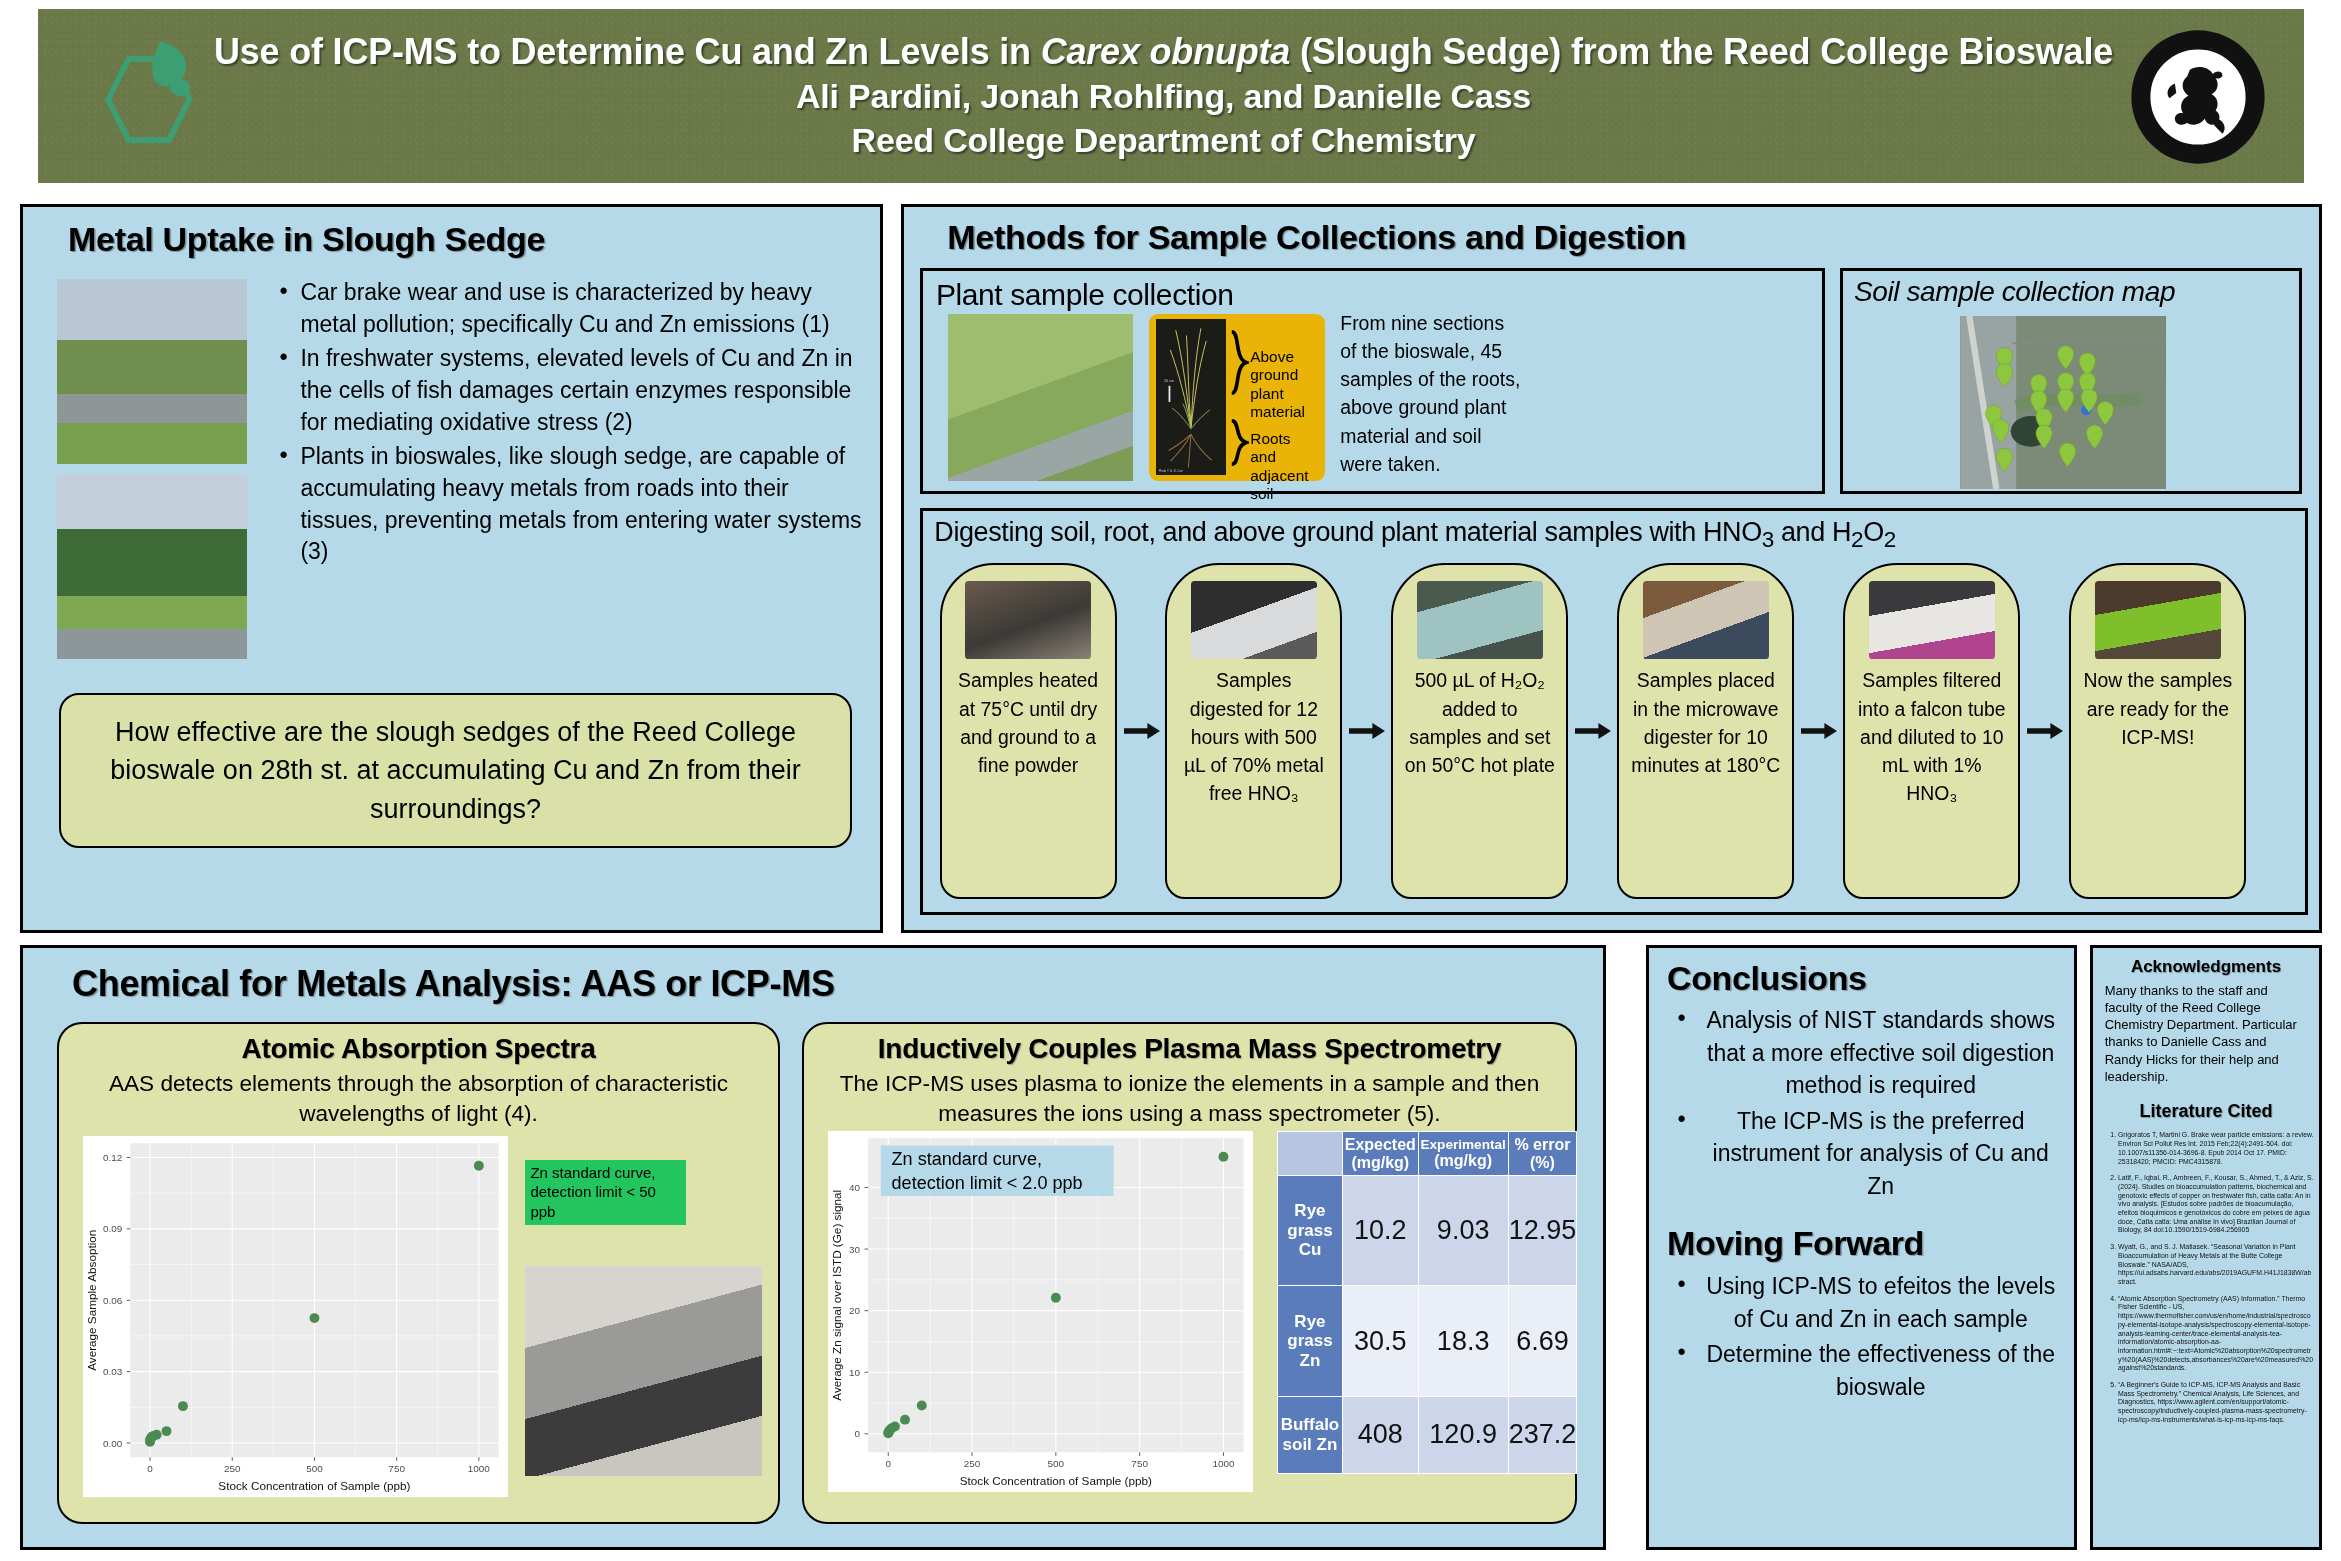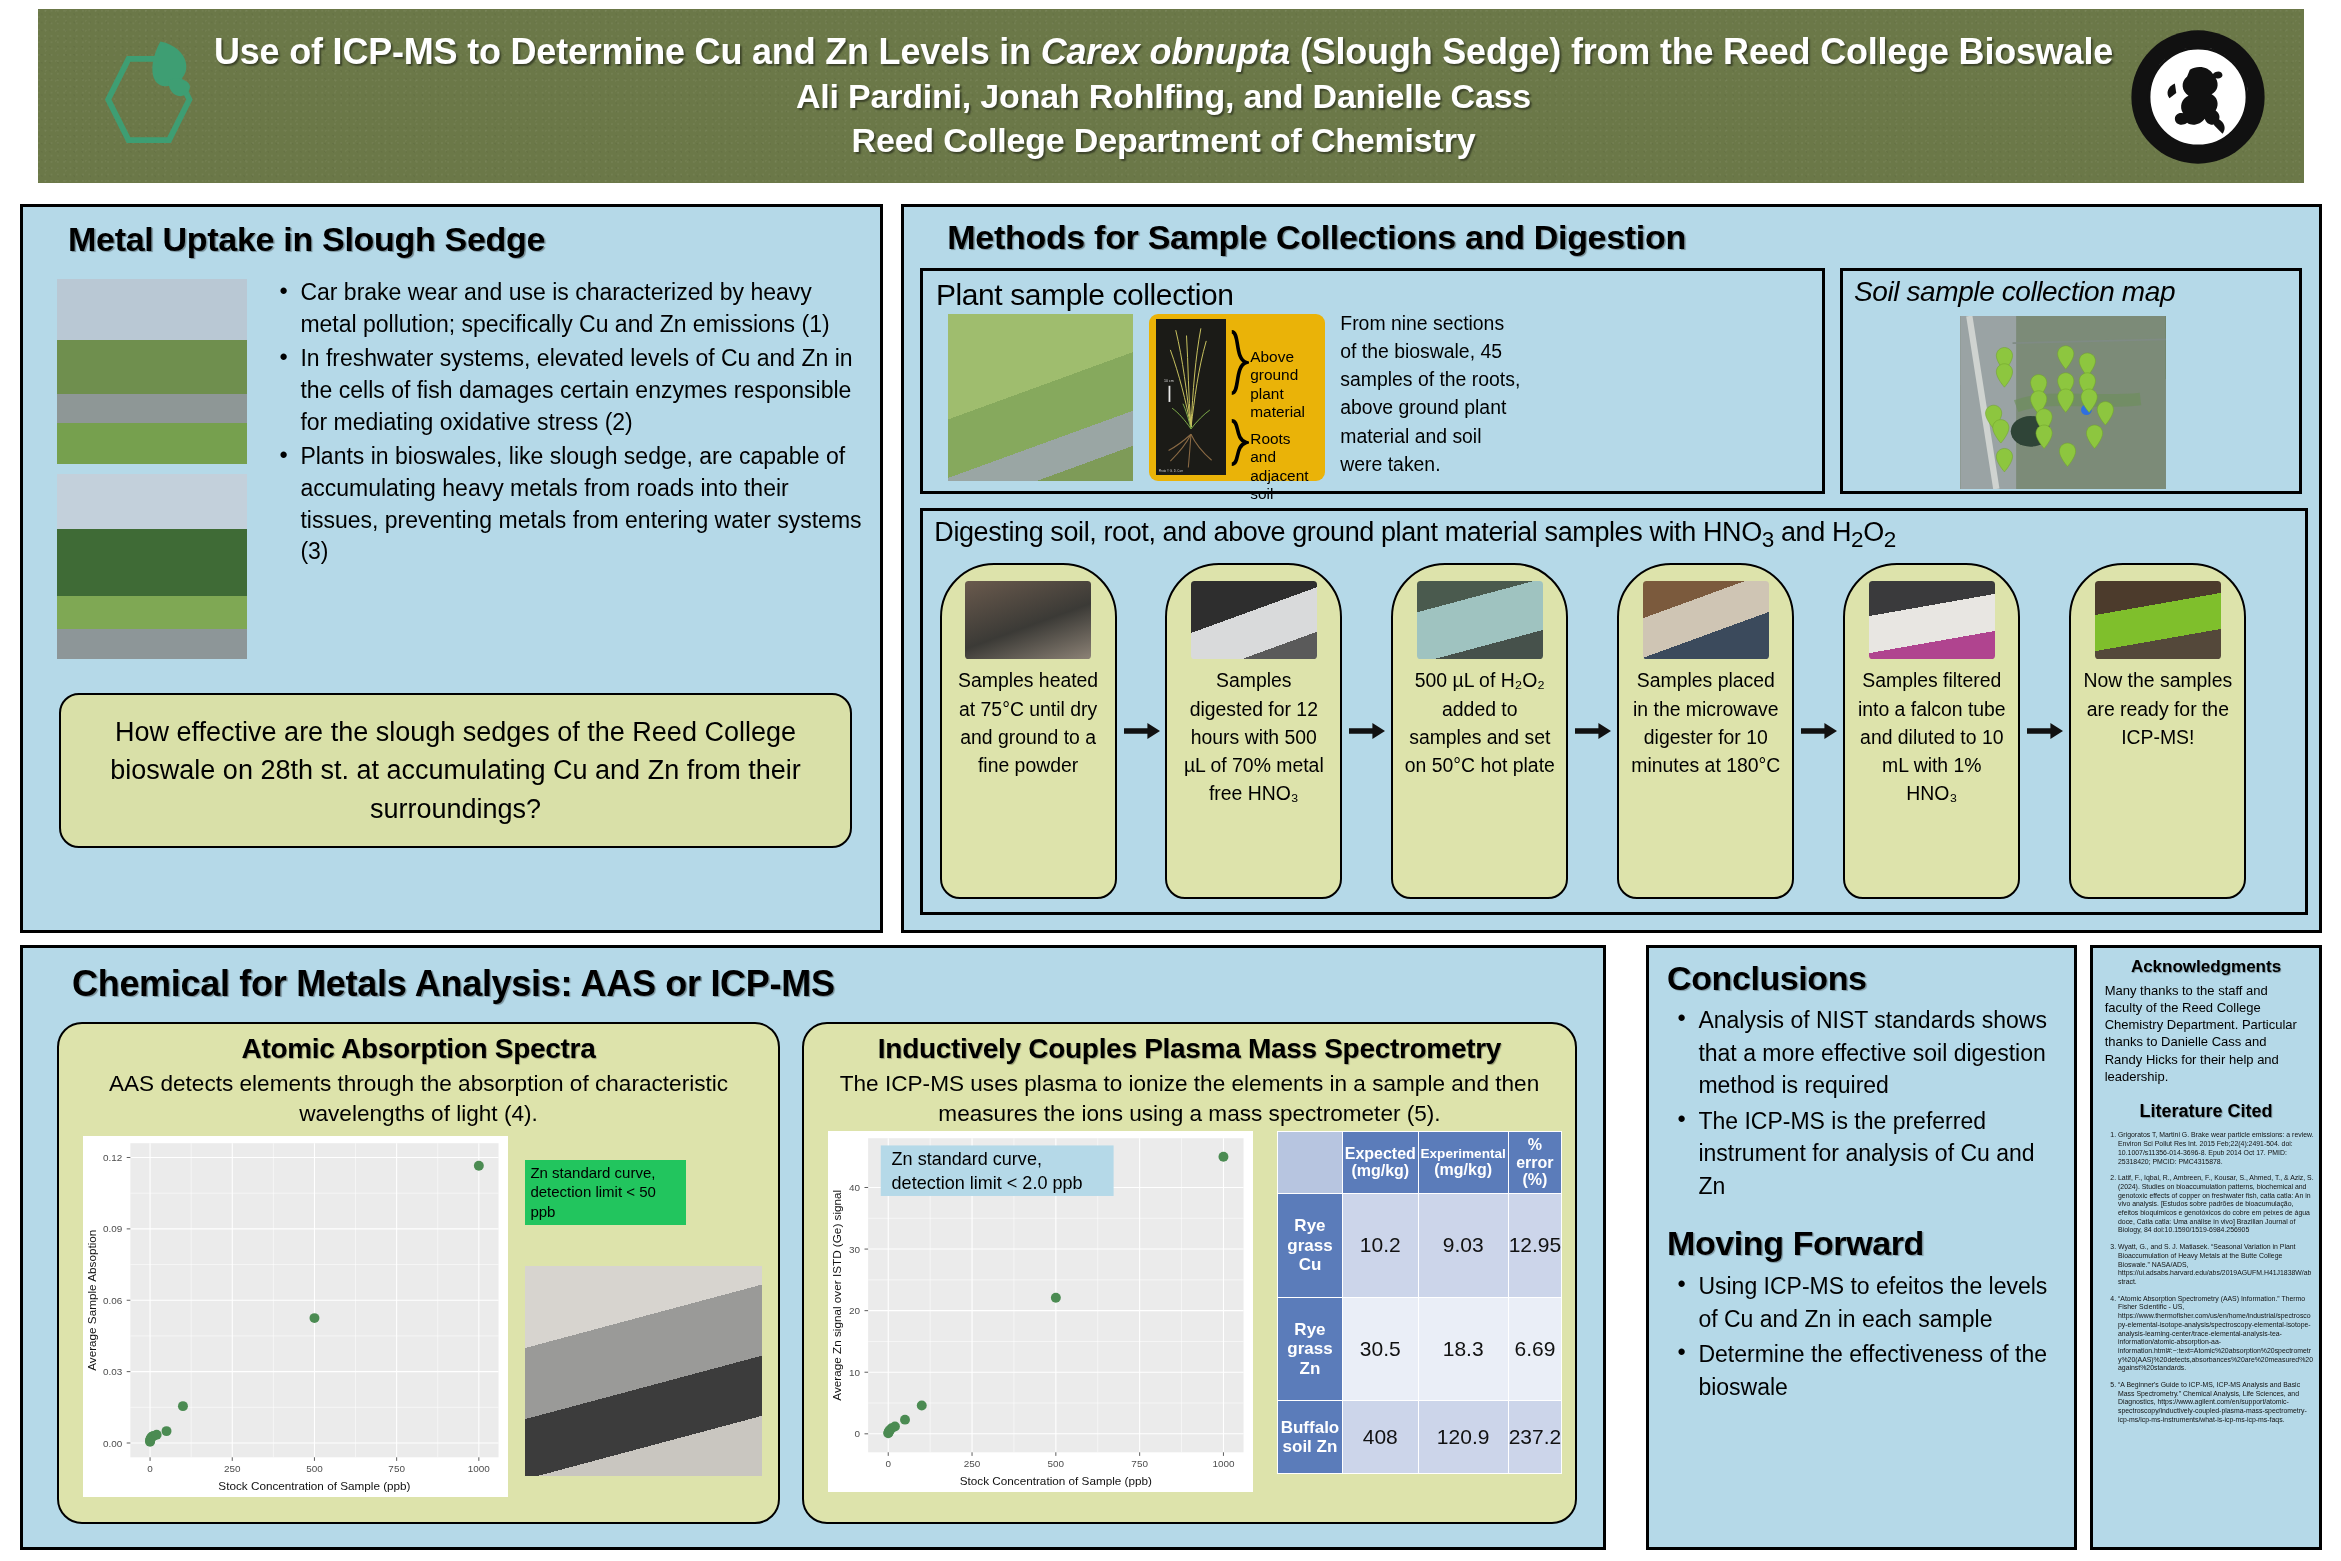--- a/index.html
+++ b/index.html
@@ -126,33 +126,33 @@
   }
 
   
   #res-table { position:absolute; left:473px; top:107px; width:280px; height:343px; }
   #res-table table { border-collapse:collapse; width:100%; height:100%; }
   #res-table th, #res-table td { border:1.4px solid #ffffff; text-align:center; }
   .hdr-corner { background:#b7c5e0; width:72px; }
   .hdr-cell { background:#5b7cba; color:#fff; font-weight:bold; font-size:16px; line-height:1.12; padding:3.6px 1.8px; }
   .hdr-cell.small { font-size:13.6px; }
   .row-lbl { background:#5b7cba; color:#fff; font-weight:bold; font-size:17px; line-height:1.15; padding:2.7px; }
-  .val { font-size:21px; color:#111; }
+  .val { font-size:27px; color:#111; }
   .row-a td.val { background:#ccd5ea; }
   .row-b td.val { background:#eaeef7; }
   .row-c td.val { background:#ccd5ea; }
 
   
   .instr-photo { position:absolute; border:0; }
 
   
   #concl-panel { left:1646px; top:945px; width:431px; height:605px; }
   #concl-panel .h { position:absolute; font-size:34px; font-weight:bold; letter-spacing:-0.4px;
     text-shadow: 1.4px 1.4px 0.9px rgba(0,0,0,.3); }
-  #concl-panel .bl { position:absolute; font-size:23px; line-height:1.42; }
+  #concl-panel .bl { position:absolute; font-size:23px; line-height:1.42;text-align:center; }
 
   
   #ack-panel { left:2090px; top:945px; width:232px; height:605px; }
   #ack-panel .ah { text-align:center; font-size:17px; font-weight:bold; margin-top:9px;
     text-shadow:0.9px 0.9px 0.9px rgba(0,0,0,.3); }
   #ack-panel .atext { font-size:13px; line-height:1.33; padding:4.5px 11.7px 0 11.7px; }
   #ack-panel .lh { text-align:center; font-size:18px; font-weight:bold; margin-top:16.3px;
     text-shadow:0.9px 0.9px 0.9px rgba(0,0,0,.3); }
   ol.cites { margin:9px 5.4px 0 25px; padding:0; }
   ol.cites li { font-size:6.9px; line-height:1.26; margin-bottom:8.1px; word-break:break-word; color:#111; }

